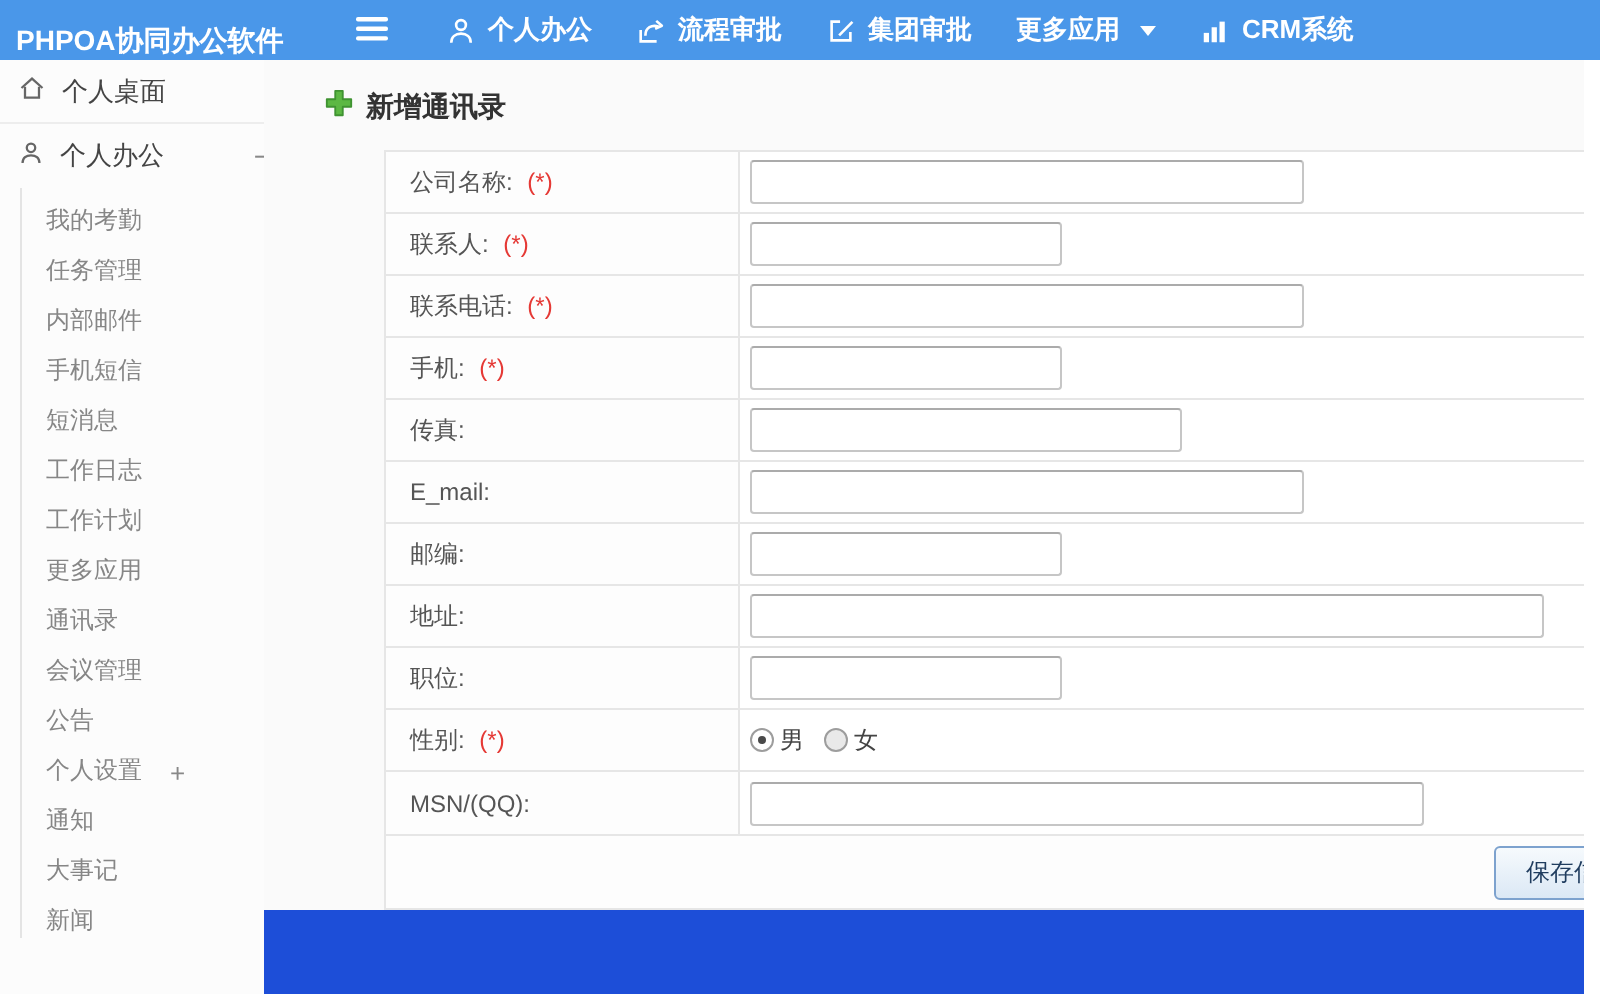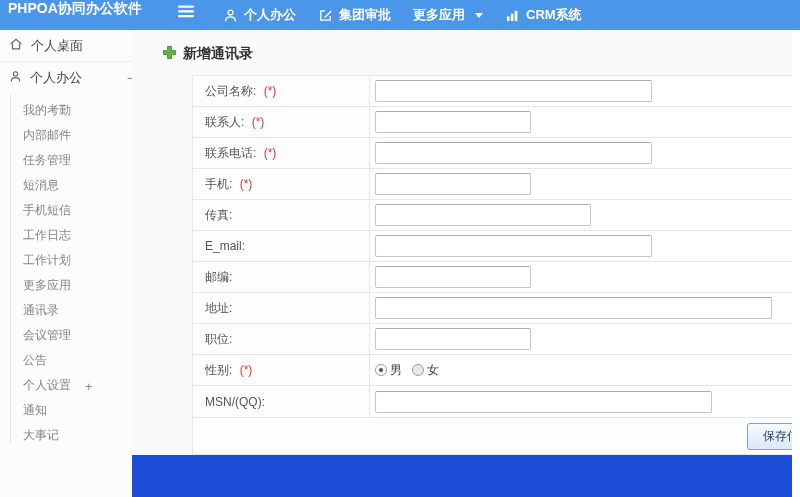--- a/index.html
+++ b/index.html
@@ -6,21 +6,21 @@
     --topbar-blue:#4a97e9;
     --req-red:#e53935;
     --plus-green:#56b53f;
     --btn-border:#7da2ce;
   }
   *{box-sizing:border-box;margin:0;padding:0;}
   html,body{width:800px;height:497px;overflow:hidden;background:#fff;
     font-family:"Liberation Sans","DejaVu Sans",sans-serif;}
   
   .topbar{position:absolute;left:0;top:0;width:800px;height:30px;
-    background:var(--topbar-blue);display:flex;align-items:flex-start;color:#fff;}
+    background:var(--topbar-blue);display:flex;align-items:flex-end;color:#fff;}
   .logo{width:140px;padding-left:8px;font-size:14px;font-weight:bold;letter-spacing:0;white-space:nowrap;}
   .hamburger{margin-left:30px;display:flex;align-items:center;cursor:pointer;padding:4px 8px;}
   .nav{display:flex;align-items:center;margin-left:10px;}
   .nav-item{display:flex;align-items:center;gap:6px;padding:0 11px;height:30px;
     font-size:13px;font-weight:bold;cursor:pointer;white-space:nowrap;}
   .nav-item svg{display:block;}
   .caret{width:0;height:0;border-left:4px solid transparent;border-right:4px solid transparent;
     border-top:5px solid #fff;margin-left:4px;}
   
   .sidebar{position:absolute;left:0;top:30px;width:158px;height:467px;background:#fcfcfc;
@@ -83,20 +83,30 @@
         <svg width="15" height="15" viewBox="0 0 16 16">
             <circle cx="8" cy="4.8" r="2.6" fill="none" stroke="#fff" stroke-width="1.4"></circle>
             <path d="M2.8 14.2c0-3.2 2.3-4.8 5.2-4.8s5.2 1.6 5.2 4.8" fill="none" stroke="#fff" stroke-width="1.4"></path>
           </svg>
       </span>
       <span>个人办公</span>
     </div>
     <div class="nav-item">
       <span>
         <svg width="15" height="15" viewBox="0 0 16 16">
+            <path d="M2.5 7.5v6h8.5" fill="none" stroke="#fff" stroke-width="1.4"></path>
+            <path d="M5 10.5C5 6 8.5 4.6 12 5.6" fill="none" stroke="#fff" stroke-width="1.4"></path>
+            <path d="M10.8 2.6l3 2.6-3.6 1.6" fill="none" stroke="#fff" stroke-width="1.4" stroke-linejoin="round"></path>
+          </svg>
+      </span>
+      <span>流程审批</span>
+    </div>
+    <div class="nav-item">
+      <span>
+        <svg width="15" height="15" viewBox="0 0 16 16">
             <path d="M13 8.5V13H3V3h4.5" fill="none" stroke="#fff" stroke-width="1.4"></path>
             <path d="M6.5 9.8L13.6 2.6l1 1L7.5 10.8z" fill="#fff"></path>
           </svg>
       </span>
       <span>集团审批</span>
     </div>
     <div class="nav-item">
       <span>更多应用</span>
       <span class="caret"></span>
     </div>
@@ -131,30 +141,30 @@
         </svg>
     </span>
     <span>个人办公</span>
     <span class="expander">−</span>
   </div>
   <ul class="side-list" id="side-list">
       <li class="side-item">
     <span class="side-item-label">我的考勤</span>
   </li>
       <li class="side-item">
+    <span class="side-item-label">任务管理</span>
+  </li>
+      <li class="side-item">
     <span class="side-item-label">内部邮件</span>
   </li>
       <li class="side-item">
-    <span class="side-item-label">任务管理</span>
+    <span class="side-item-label">手机短信</span>
   </li>
       <li class="side-item">
     <span class="side-item-label">短消息</span>
-  </li>
-      <li class="side-item">
-    <span class="side-item-label">手机短信</span>
   </li>
       <li class="side-item">
     <span class="side-item-label">工作日志</span>
   </li>
       <li class="side-item">
     <span class="side-item-label">工作计划</span>
   </li>
       <li class="side-item">
     <span class="side-item-label">更多应用</span>
   </li>
@@ -169,20 +179,23 @@
   </li>
       <li class="side-item">
     <span class="side-item-label">个人设置</span>
   <span class="expander">+</span>
       </li>
       <li class="side-item">
     <span class="side-item-label">通知</span>
   </li>
       <li class="side-item">
     <span class="side-item-label">大事记</span>
+  </li>
+      <li class="side-item">
+    <span class="side-item-label">新闻</span>
   </li>
     </ul>
 </div>
 
 <div class="main">
   <div class="panel">
     <div class="page-title">
       <span>
         <svg width="15" height="15" viewBox="0 0 16 16">
             <path d="M6 1.5h4V6h4.5v4H10v4.5H6V10H1.5V6H6z" fill="#5cb843" stroke="#3f9331" stroke-width="1" stroke-linejoin="round"></path>

